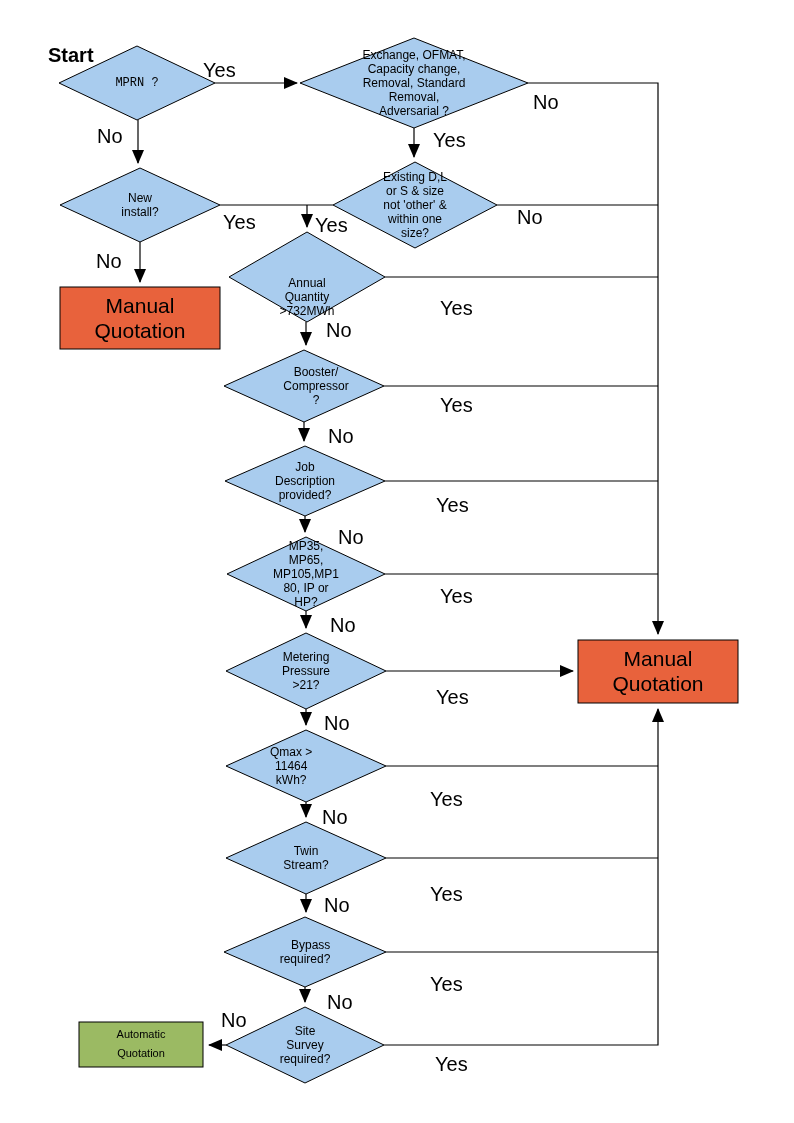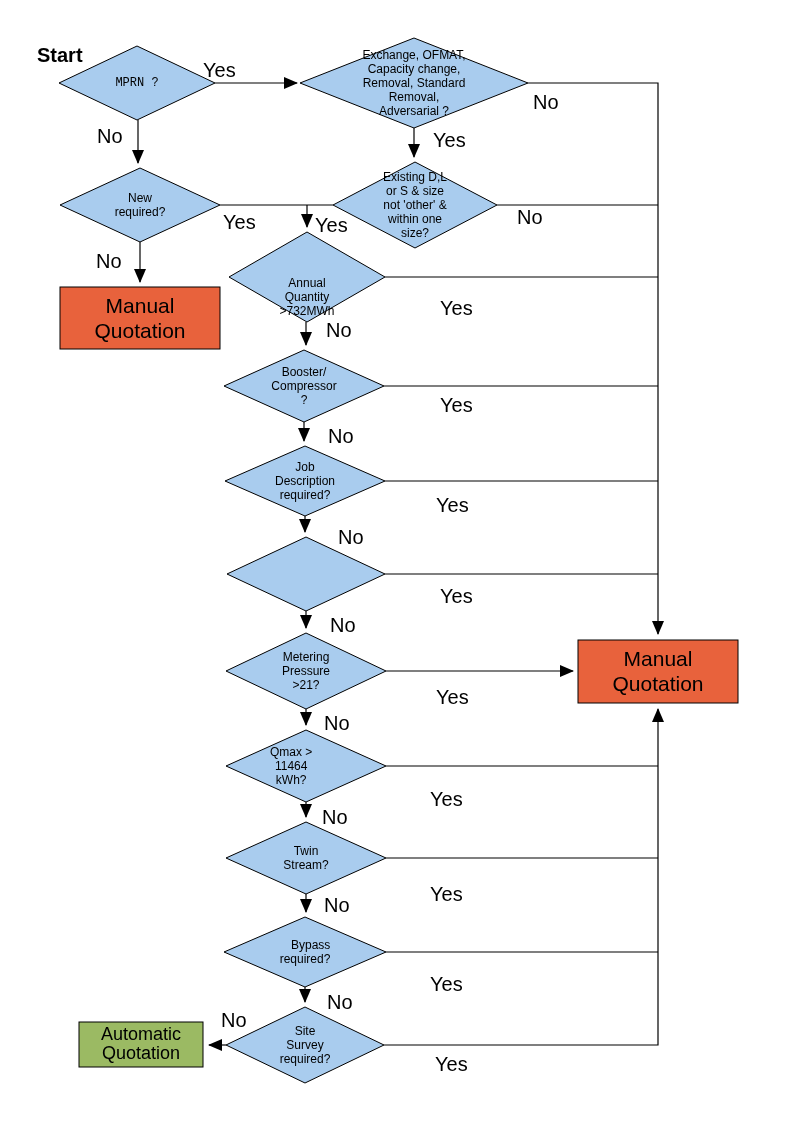--- a/index.html
+++ b/index.html
@@ -31,21 +31,21 @@
     text-align: center;
     transform: translateX(-50%);
   }
   .dlabel.left-align { text-align: left; transform: none; }
   .box-label {
     font-size: 21px;
     line-height: 25px;
     text-align: center;
     transform: translateX(-50%);
   }
-  .box-label.small { font-size: 18px; line-height: 19px; }
+  .box-label.small { font-size: 11px; line-height: 19px; }
 </style>
 </head>
 <body>
 
 <div id="canvas">
 
   <svg id="flow-svg" width="794" height="1123" viewBox="0 0 794 1123">
     <defs>
       <marker id="arr" markerUnits="userSpaceOnUse" markerWidth="14" markerHeight="12" refX="13" refY="6" orient="auto">
         <path d="M0,0 L14,6 L0,12 Z" class="arrhead"></path>
@@ -93,44 +93,49 @@
     <polygon class="diamond" points="226,766 306,730 386,766 306,802"></polygon>
     <polygon class="diamond" points="226,858 306,822 386,858 306,894"></polygon>
     <polygon class="diamond" points="224,952 305,917 386,952 305,987"></polygon>
     <polygon class="diamond" points="226,1045 305,1007 384,1045 305,1083"></polygon>
 
     <rect class="outcome-manual" x="60" y="287" width="160" height="62"></rect>
     <rect class="outcome-manual" x="578" y="640" width="160" height="63"></rect>
     <rect class="outcome-auto" x="79" y="1022" width="124" height="45"></rect>
   </svg>
 
-  <div class="lbl start-label" style="left:37px; top:44px;">Start</div>
+  <div class="lbl start-label" style="left:48px; top:44px;">Start</div>
 
   <div class="lbl dlabel" style="left:137px; top:76px;font-family:Liberation Mono, monospace;">MPRN ?</div>
   <div class="lbl dlabel" style="left:415px; top:170px;">Existing D,L
 or S &amp; size
 not 'other' &amp;
 within one
 size?</div>
   <div class="lbl dlabel" style="left:414px; top:48px;">Exchange, OFMAT,
 Capacity change,
 Removal, Standard
 Removal,
 Adversarial ?</div>
   <div class="lbl dlabel" style="left:140px; top:191px;">New
-required?</div>
+install?</div>
   <div class="lbl dlabel" style="left:307px; top:256px;margin-top:20px;">Annual
 Quantity
 &gt;732MWh</div>
-  <div class="lbl dlabel" style="left:304px; top:365px;">Booster/
+  <div class="lbl dlabel" style="left:316px; top:365px;">Booster/
 Compressor
 ?</div>
   <div class="lbl dlabel" style="left:305px; top:460px;">Job
 Description
-required?</div>
+provided?</div>
+  <div class="lbl dlabel" style="left:306px; top:539px;">MP35,
+MP65,
+MP105,MP1
+80, IP or
+HP?</div>
   <div class="lbl dlabel" style="left:306px; top:650px;">Metering
 Pressure
 &gt;21?</div>
   <div class="lbl dlabel left-align" style="left:270px; top:745px;text-align:center;">Qmax &gt;
 11464
 kWh?</div>
   <div class="lbl dlabel" style="left:306px; top:844px;">Twin
 Stream?</div>
   <div class="lbl dlabel" style="left:305px; top:938px;text-align:right;">Bypass
 required?</div>

